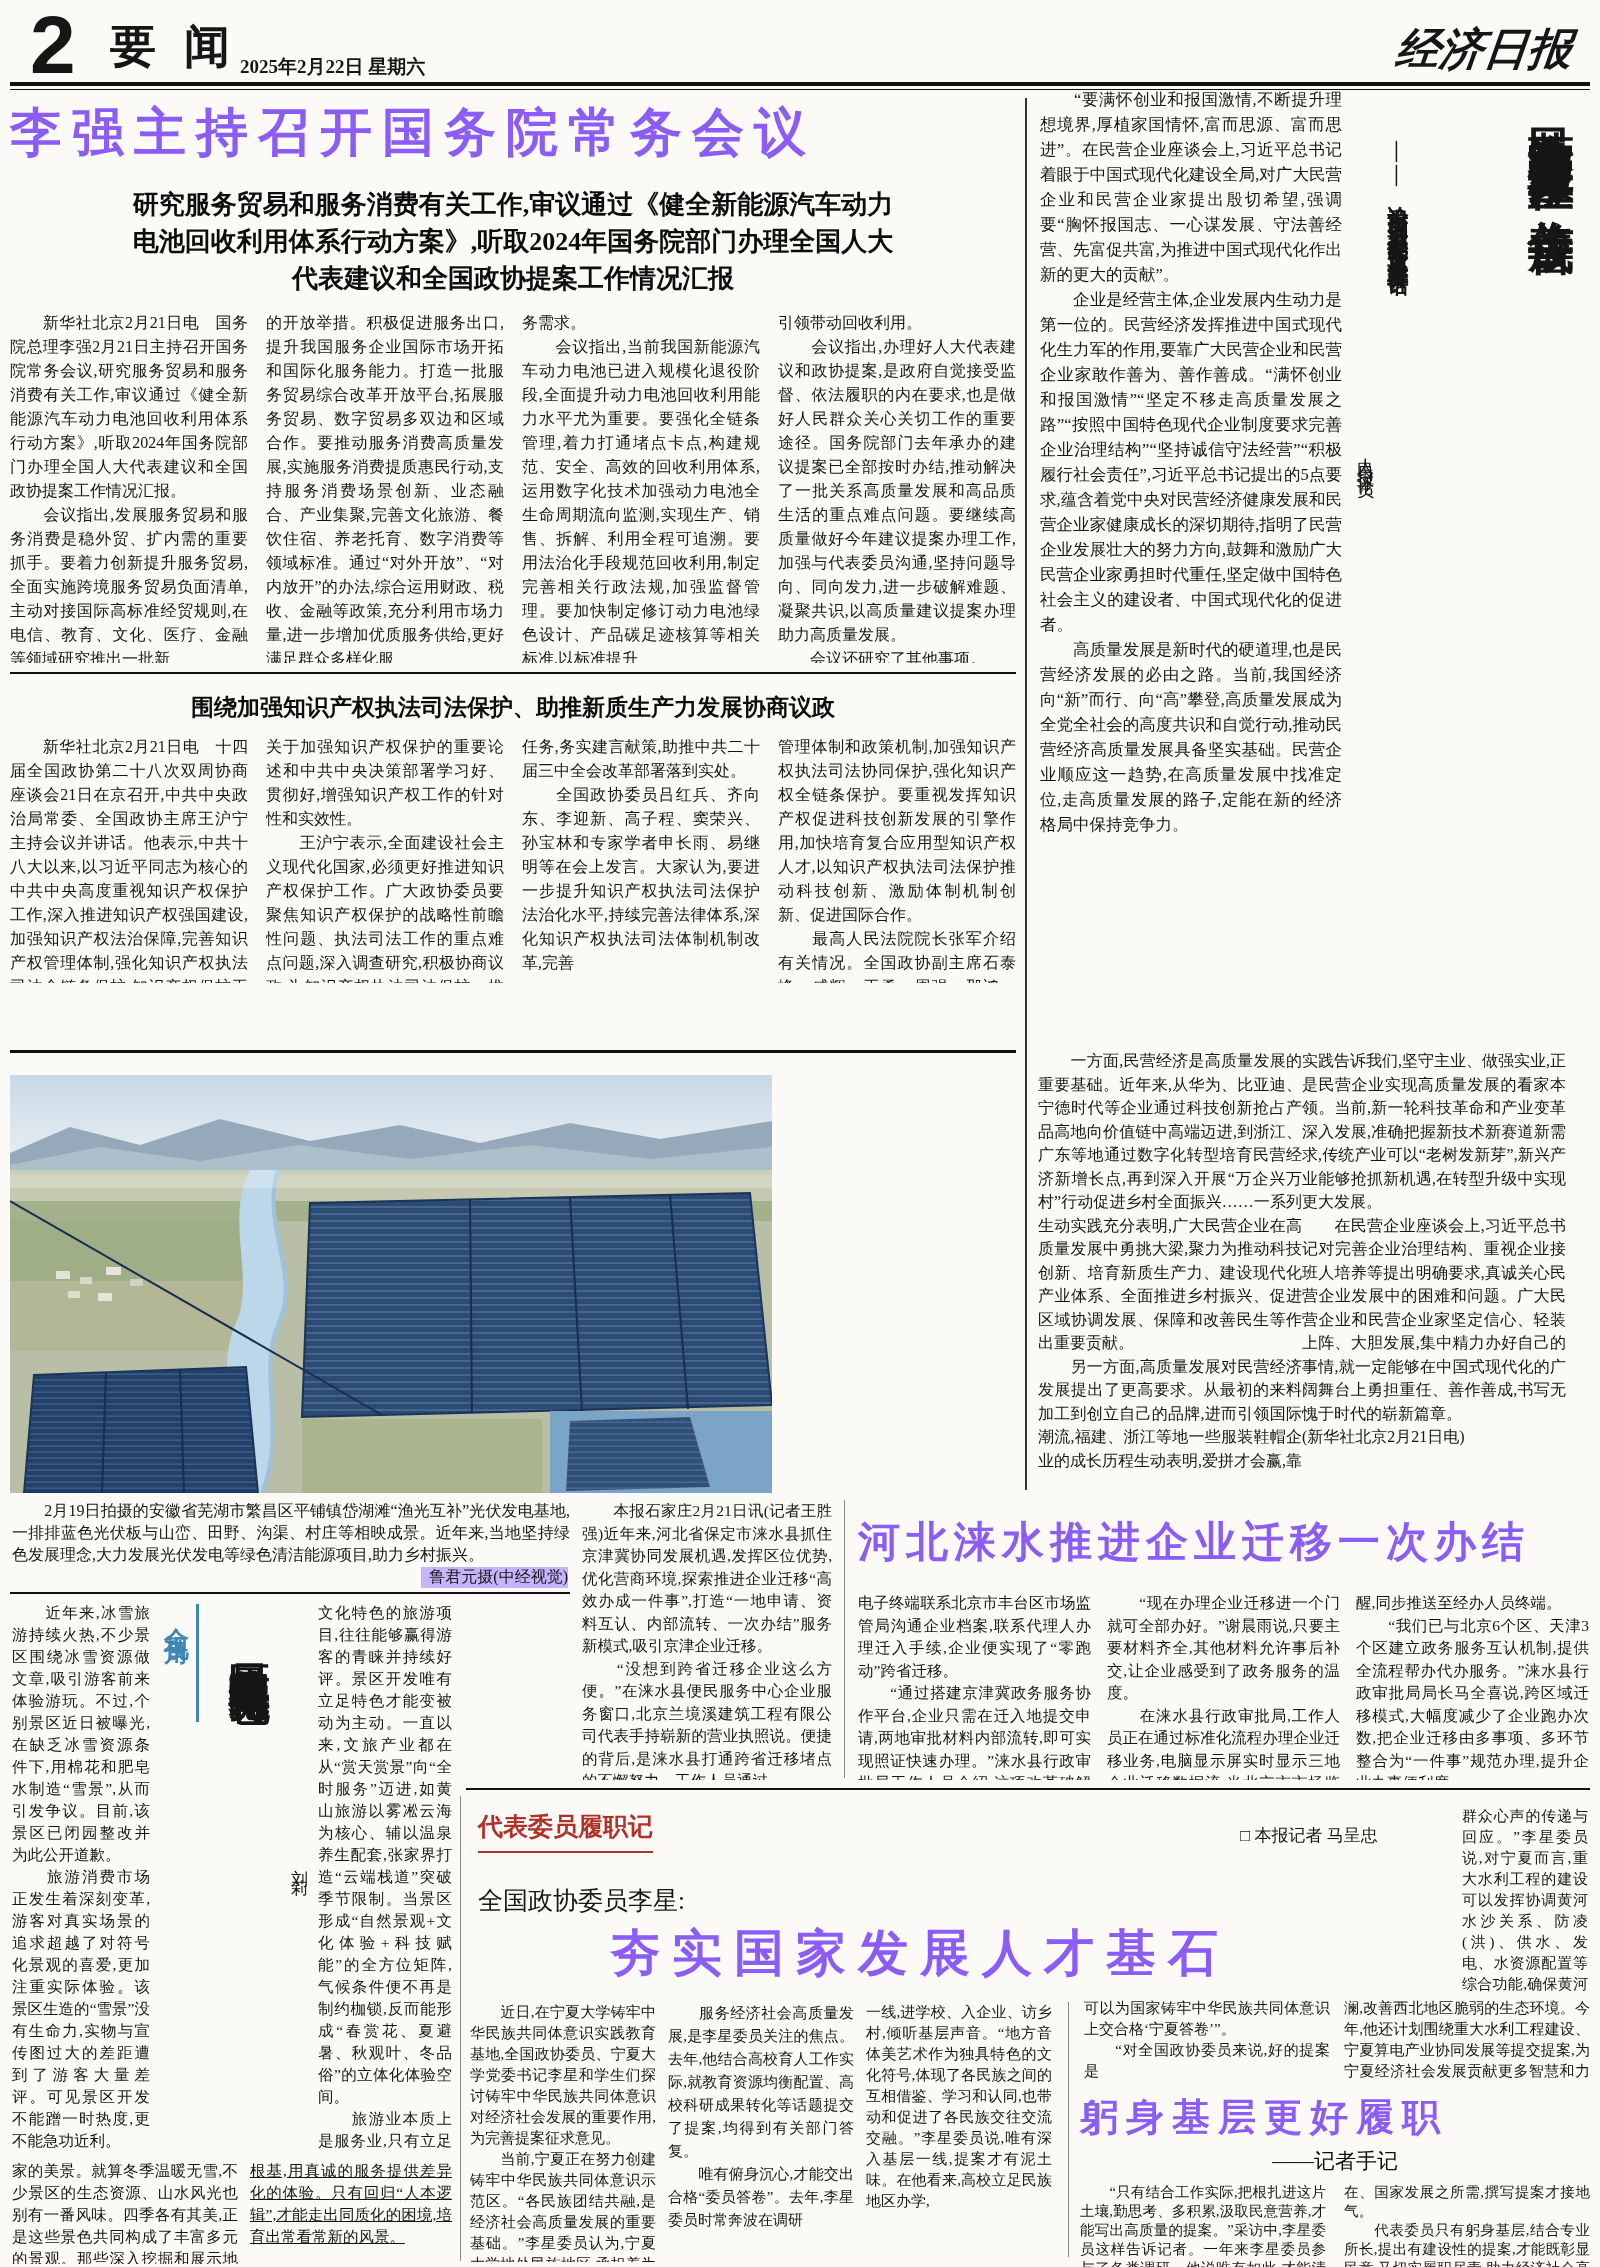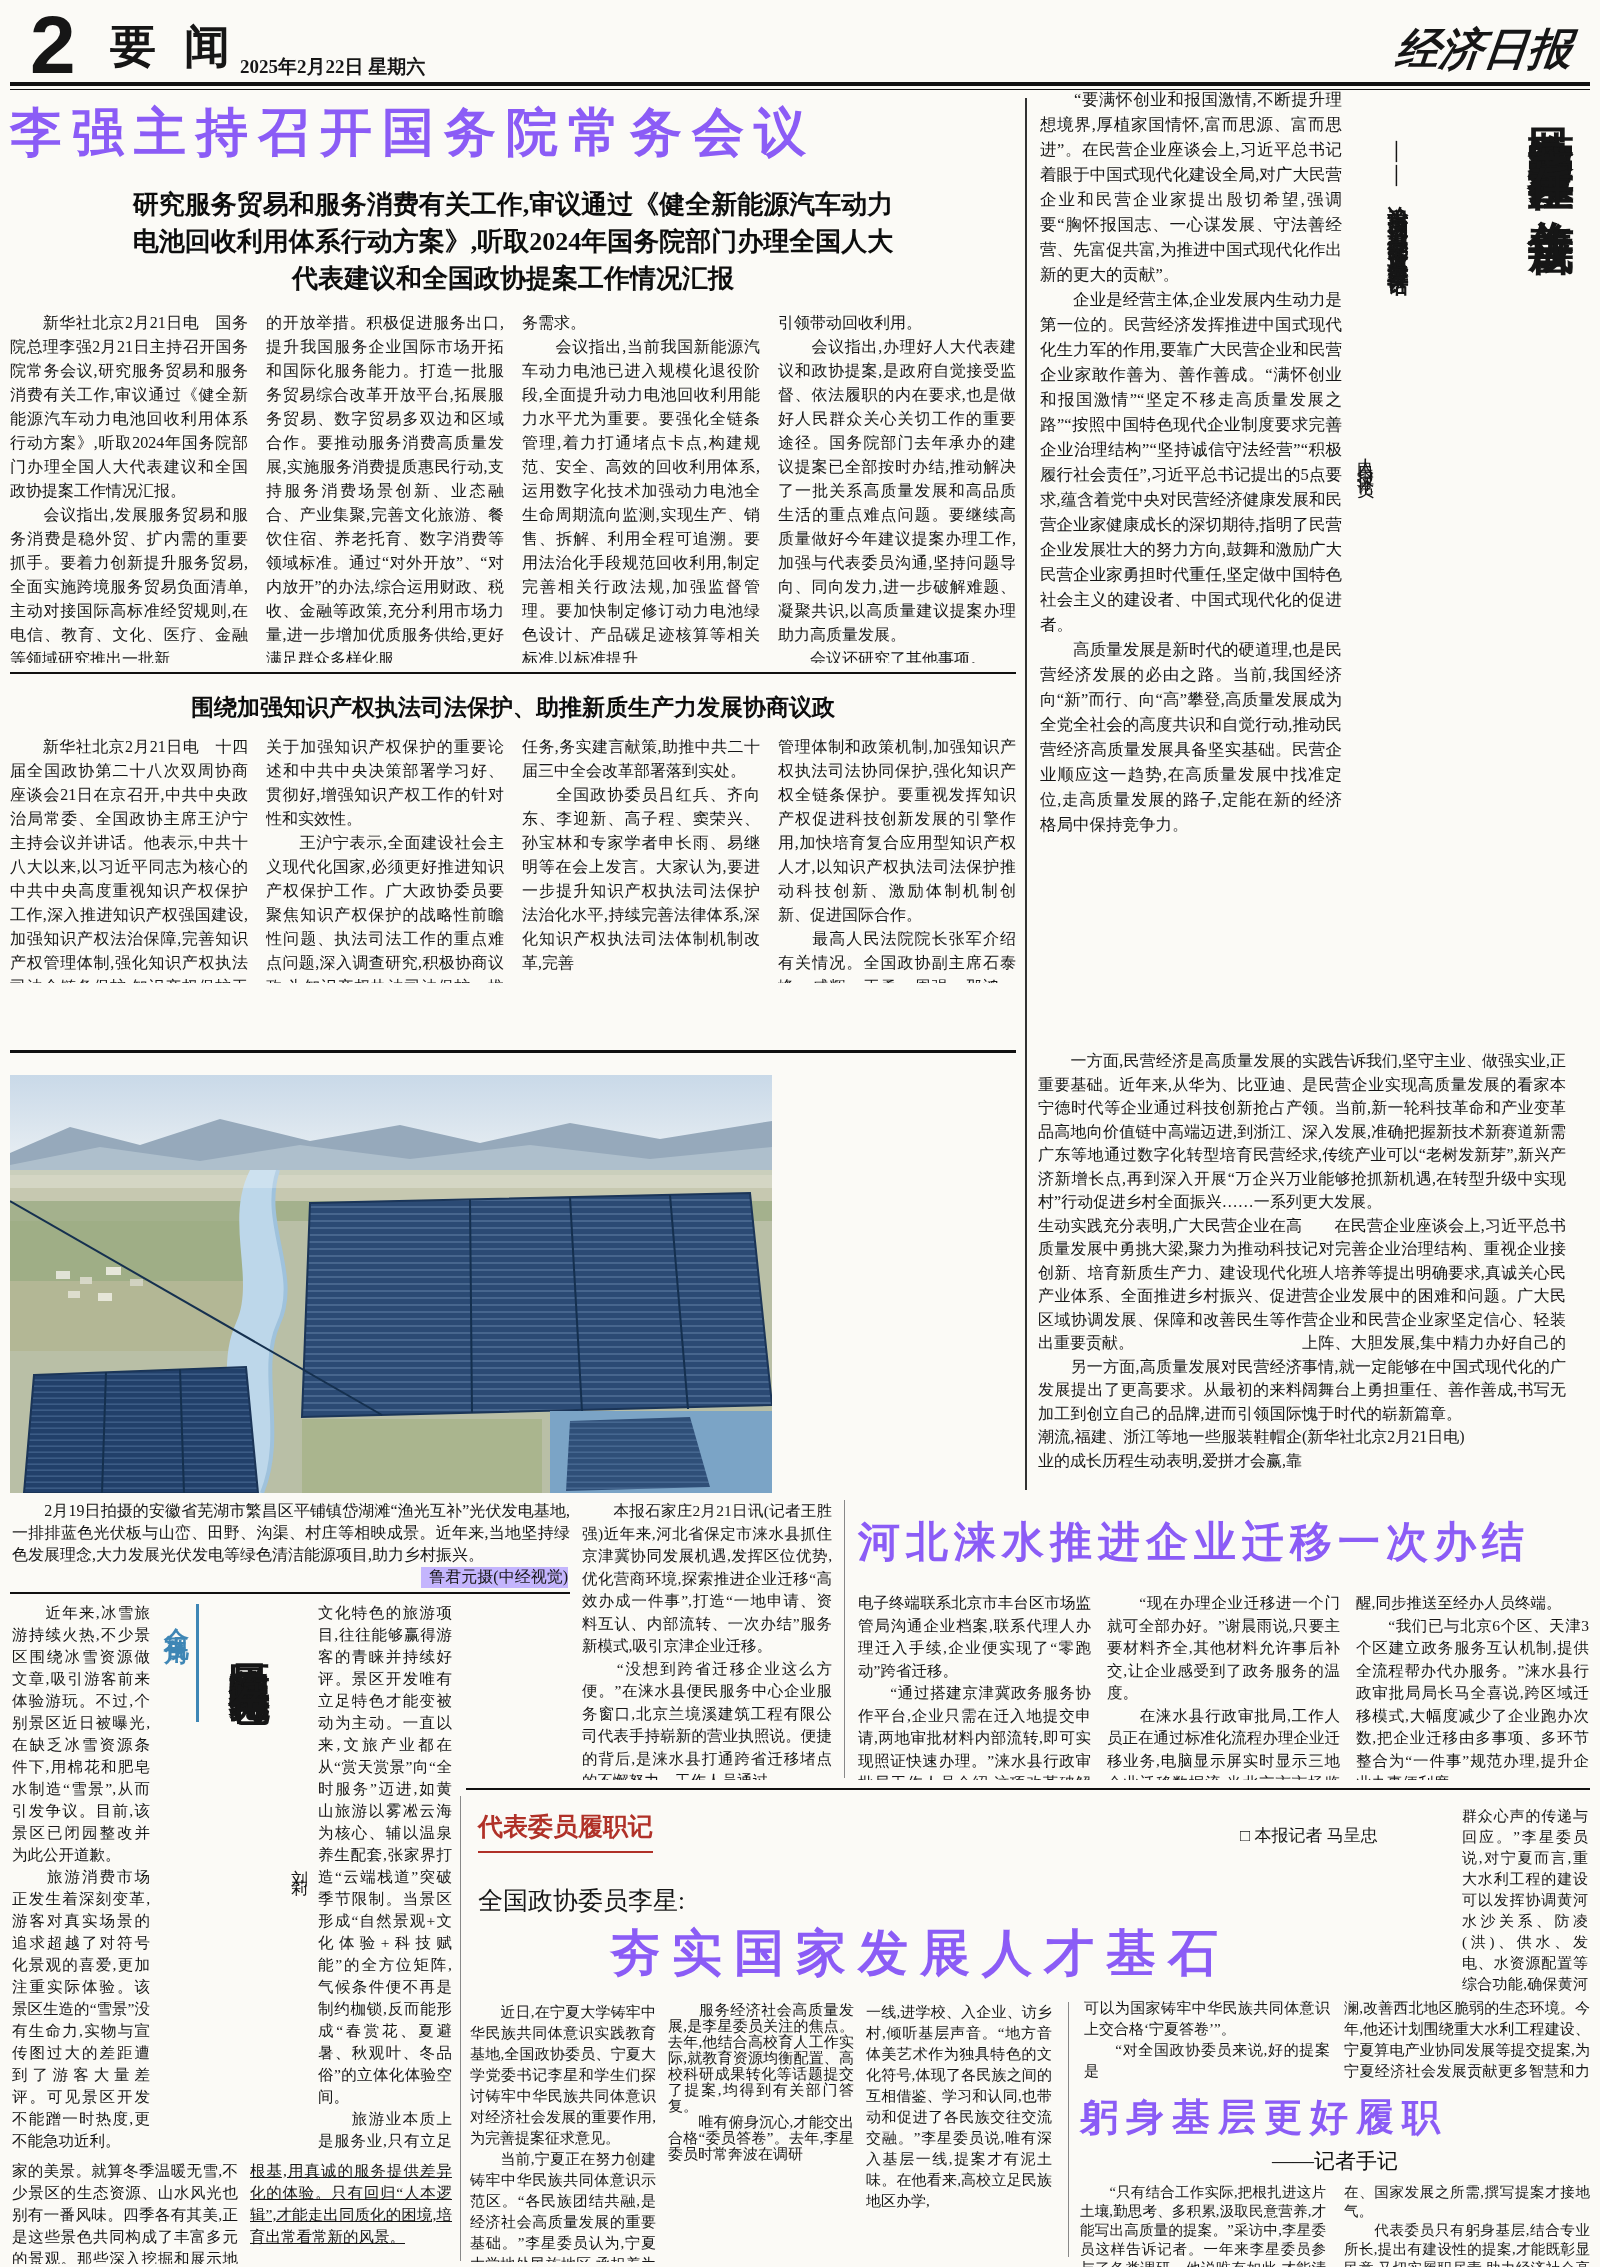--- a/index.html
+++ b/index.html
@@ -177,21 +177,21 @@
 
 <div class="abs" style="left:470px;top:1796px;width:1120px;height:471px;">
   <span class="abs" style="left:8px;top:14px;font-size:25px;font-weight:bold;color:#b03128;border-bottom:2px solid #b03128;padding-bottom:8px;">代表委员履职记</span>
   <span class="abs" style="left:8px;top:88px;font-size:25px;">全国政协委员李星:</span>
   <span class="abs" style="left:770px;top:28px;font-size:17px;">□ 本报记者 马呈忠</span>
   <div class="abs headline" style="left:140px;top:124px;width:800px;font-size:50px;letter-spacing:12px;font-family:'Liberation Serif',serif;">夯实国家发展人才基石</div>
   <div class="abs body-text" style="left:992px;top:10px;width:126px;height:186px;font-size:15px;line-height:21px;">群众心声的传递与回应。”李星委员说,对宁夏而言,重大水利工程的建设可以发挥协调黄河水沙关系、防凌(洪)、供水、发电、水资源配置等综合功能,确保黄河安</div>
   <div class="abs rule-v" style="left:598px;top:206px;width:1px;height:255px;background:#888;"></div>
   <div class="abs body-text" style="left:0px;top:206px;width:186px;height:260px;font-size:15px;line-height:21px;">　　近日,在宁夏大学铸牢中华民族共同体意识实践教育基地,全国政协委员、宁夏大学党委书记李星和学生们探讨铸牢中华民族共同体意识对经济社会发展的重要作用,为完善提案征求意见。
 　　当前,宁夏正在努力创建铸牢中华民族共同体意识示范区。“各民族团结共融,是经济社会高质量发展的重要基础。”李星委员认为,宁夏大学地处民族地区,承担着为党育人、为国育才的使命,要把铸牢中华民族共同体意识教育融入人才培养全过程,培养堪当民族复兴大任的高素质人才。</div>
-  <div class="abs body-text" style="left:198px;top:206px;width:186px;height:260px;font-size:15px;line-height:16px;">　　服务经济社会高质量发展,是李星委员关注的焦点。去年,他结合高校育人工作实际,就教育资源均衡配置、高校科研成果转化等话题提交了提案,均得到有关部门答复。
+  <div class="abs body-text" style="left:198px;top:206px;width:186px;height:260px;font-size:15px;line-height:23px;">　　服务经济社会高质量发展,是李星委员关注的焦点。去年,他结合高校育人工作实际,就教育资源均衡配置、高校科研成果转化等话题提交了提案,均得到有关部门答复。
 　　唯有俯身沉心,才能交出合格“委员答卷”。去年,李星委员时常奔波在调研</div>
   <div class="abs body-text" style="left:396px;top:206px;width:186px;height:260px;font-size:15px;line-height:21px;">一线,进学校、入企业、访乡村,倾听基层声音。“地方音体美艺术作为独具特色的文化符号,体现了各民族之间的互相借鉴、学习和认同,也带动和促进了各民族交往交流交融。”李星委员说,唯有深入基层一线,提案才有泥土味。在他看来,高校立足民族地区办学,</div>
   <div class="abs body-text" style="left:614px;top:202px;width:246px;height:86px;font-size:15px;line-height:21px;">可以为国家铸牢中华民族共同体意识上交合格‘宁夏答卷’”。
 　　“对全国政协委员来说,好的提案是</div>
   <div class="abs body-text" style="left:874px;top:202px;width:246px;height:86px;font-size:15px;line-height:21px;">澜,改善西北地区脆弱的生态环境。今年,他还计划围绕重大水利工程建设、宁夏算电产业协同发展等提交提案,为宁夏经济社会发展贡献更多智慧和力量。</div>
 
   <div class="abs" style="left:610px;top:296px;width:510px;height:172px;">
     <div class="headline" style="font-size:38px;letter-spacing:8px;">躬身基层更好履职</div>
     <div class="subhead" style="font-size:21px;font-weight:normal;margin-top:4px;">——记者手记</div>
     <div class="cols" style="margin-top:8px;gap:18px;height:92px;">

